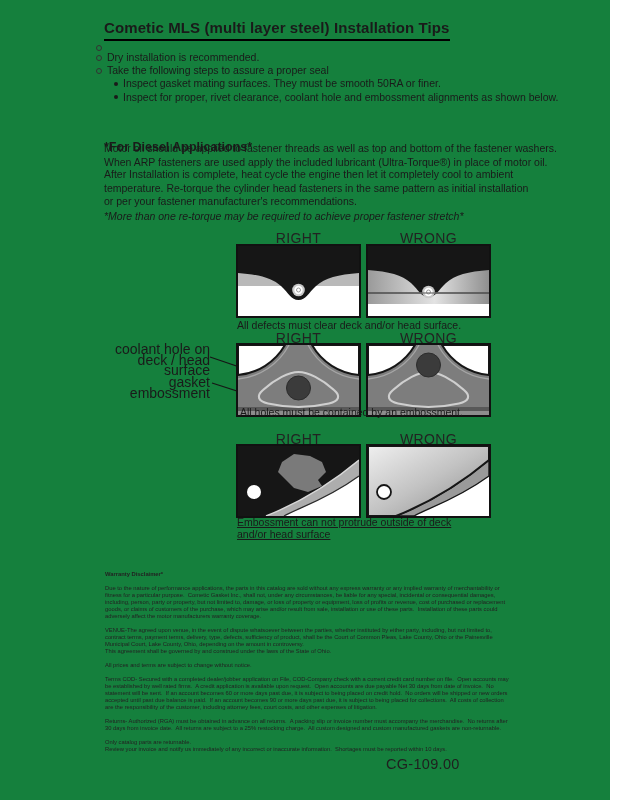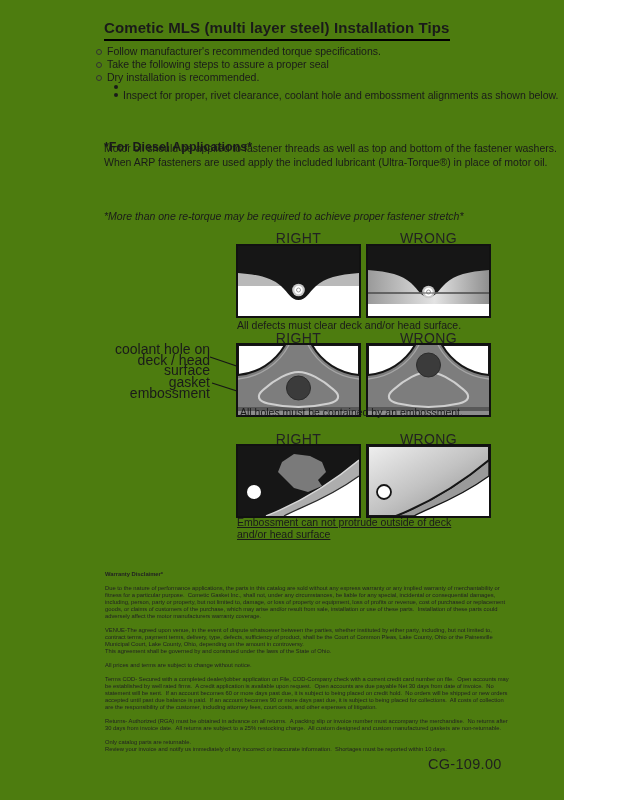--- a/index.html
+++ b/index.html
@@ -1,16 +1,16 @@
 <!DOCTYPE html>
 <html><head>
 <meta charset="utf-8">
 <style>
   html,body{margin:0;padding:0;background:#fff;}
-  .page{position:relative;width:564px;height:800px;background:#4d7c0f;overflow:hidden;
+  .page{position:relative;width:610px;height:800px;background:#15803d;overflow:hidden;
         font-family:"Liberation Sans",sans-serif;color:#1a1a1a;}
   .abs{position:absolute;}
   .title{left:104px;top:19px;font-size:15px;font-weight:bold;letter-spacing:.1px;
          border-bottom:2px solid #000;padding-bottom:3px;white-space:nowrap;}
   .bullets{left:96px;top:45px;font-size:10.5px;line-height:13.2px;white-space:nowrap;}
   .b-row{display:flex;align-items:center;}
   .b-row.sub{padding-left:18px;}
   .o-dot{width:4px;height:4px;border:1px solid #333;border-radius:50%;margin-right:5px;flex:none;}
   .f-dot{width:4px;height:4px;background:#1a1a1a;border-radius:50%;margin-right:5px;flex:none;}
   .h-diesel{left:104px;top:119px;font-size:12.5px;font-weight:bold;white-space:nowrap;margin-top:21px;}
@@ -18,54 +18,57 @@
   .p1{top:136px;margin-top:6px;}
   .p2{top:168px;}
   .note{top:210px;font-style:italic;}
   .rw{width:125px;text-align:center;font-size:14px;letter-spacing:.4px;color:#222;white-space:nowrap;}
   .dbox{display:block;border:2px solid #111;background:#fff;}
   .caption{font-size:10.5px;color:#1a1a1a;white-space:pre;line-height:11.5px;}
   .lead-label{left:96px;width:114px;text-align:right;font-size:14px;line-height:10.5px;color:#1a1a1a;}
   .legal{left:105px;top:571px;width:460px;font-size:5.8px;line-height:7px;color:#222;}
   .legal p{margin:0 0 7px 0;white-space:pre;}
   .legal .lh{font-weight:bold;}
-  .pagecode{left:386px;top:756px;font-size:14.5px;letter-spacing:.3px;color:#1f1f1f;white-space:nowrap;margin-left:42px;}
+  .pagecode{left:386px;top:756px;font-size:14.5px;letter-spacing:.3px;color:#1f1f1f;white-space:nowrap;}
 </style>
 </head>
 <body>
 
 <div class="page">
 
   <div class="abs title">Cometic MLS (multi layer steel) Installation Tips</div>
 
   <div class="abs bullets">
     <div class="b-row">
       <span class="o-dot"></span>
-      <span>Follow manufacturer's recommended torque specifications.</span>
+    </div>
+    <div class="b-row">
+      <span class="o-dot"></span>
+      <span>Dry installation is recommended.</span>
     </div>
     <div class="b-row">
       <span class="o-dot"></span>
       <span>Take the following steps to assure a proper seal</span>
     </div>
-    <div class="b-row">
-      <span class="o-dot"></span>
-      <span>Dry installation is recommended.</span>
-    </div>
     <div class="b-row sub">
       <span class="f-dot"></span>
+      <span>Inspect gasket mating surfaces.  They must be smooth 50RA or finer.</span>
     </div>
     <div class="b-row sub">
       <span class="f-dot"></span>
       <span>Inspect for proper, rivet clearance, coolant hole and embossment alignments as shown below.</span>
     </div>
   </div>
 
   <div class="abs h-diesel">*For Diesel Applications*</div>
   <div class="abs para p1">Motor oil should be applied to fastener threads as well as top and bottom of the fastener washers.
 When ARP fasteners are used apply the included lubricant (Ultra-Torque®) in place of motor oil.</div>
+  <div class="abs para p2">After Installation is complete, heat cycle the engine then let it completely cool to ambient
+temperature. Re-torque the cylinder head fasteners in the same pattern as initial installation
+or per your fastener manufacturer's recommendations.</div>
   <div class="abs para note">*More than one re-torque may be required to achieve proper fastener stretch*</div>
 
   <div class="abs rw" style="left:236px;top:230px;">RIGHT</div>
   <div class="abs rw" style="left:366px;top:230px;">WRONG</div>
 
   <svg class="abs dbox" style="left:236px;top:244px;" width="121" height="70" viewBox="0 0 121 70">
     <rect x="0" y="0" width="121" height="70" fill="#ffffff"></rect>
     <rect x="0" y="26" width="121" height="14" fill="#b9b9b9"></rect>
     <rect x="0" y="40" width="121" height="30" fill="#ffffff"></rect>
     <path d="M0,0 H121 V27 C100,28.5 87,32 78,40 C70,47.5 68,54 60.5,54 C53,54 51,47.5 43,40 C34,32 21,28.5 0,27 Z" fill="#161616"></path>

